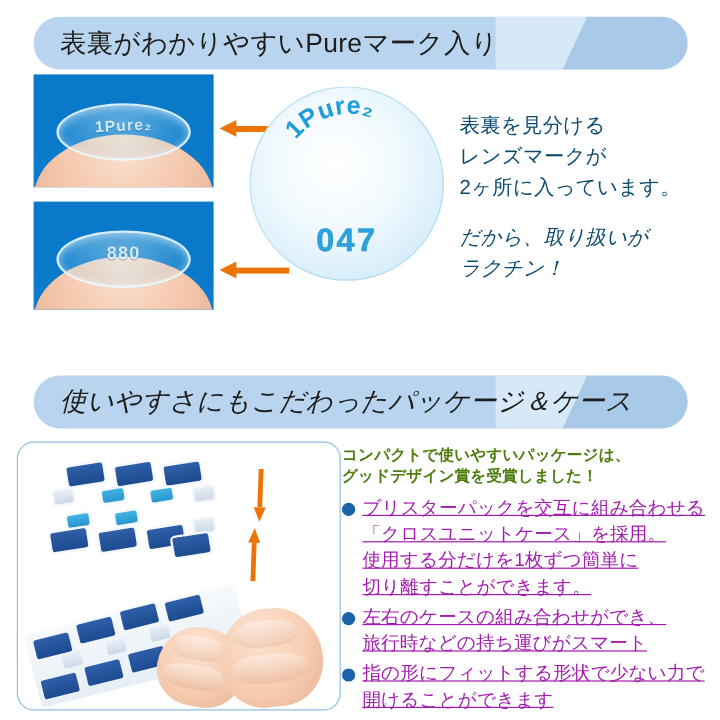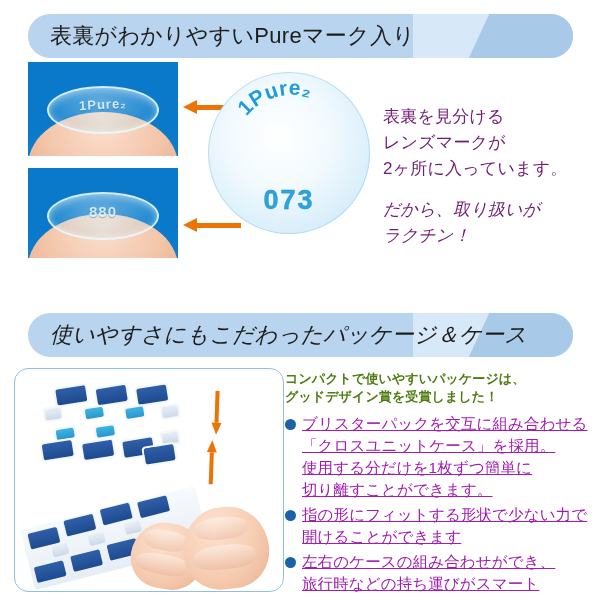--- a/index.html
+++ b/index.html
@@ -167,25 +167,25 @@
     border-bottom: 7px solid transparent;
     border-right: 14px solid #ec7404;
   }
   #arrow-top { left: 183px; top: 100px; }
   #arrow-bottom { left: 183px; top: 218px; }
 
   
   #lens-copy {
     position: absolute;
     left: 383px;
-    top: 104px;
+    top: 92px;
     width: 215px;
     font-size: 17px;
     line-height: 1.52;
-    color: #701a75;
+    color: #0c4a6e;
     letter-spacing: 0.2px;
   }
   #lens-copy .para { margin: 0; }
   #lens-copy .para + .para { margin-top: 16px; font-style: italic; }
 
   
   #package-photo {
     position: absolute;
     left: 14px;
     top: 368px;
@@ -354,21 +354,21 @@
 
 <div id="lens-diagram">
   <svg class="arc-text" viewBox="0 0 162 162">
     <defs>
       <path id="arcpath" d="M 26,78 A 58,58 0 0 1 140,66"></path>
     </defs>
     <text>
       <textPath href="#arcpath" startOffset="22%">1Pure₂</textPath>
     </text>
   </svg>
-  <div id="lens-code-bottom">073</div>
+  <div id="lens-code-bottom">047</div>
 </div>
 
 <div id="lens-copy">
   <p class="para">表裏を見分ける<br>レンズマークが<br>2ヶ所に入っています。</p>
   <p class="para">だから、取り扱いが<br>ラクチン！</p>
 </div>
 
 <div class="section-header" id="header-two">
   <span class="gloss"></span>
   <span class="header-text">使いやすさにもこだわったパッケージ＆ケース</span>
@@ -429,20 +429,20 @@
 
 <div id="package-copy">
   <p id="package-intro">コンパクトで使いやすいパッケージは、<br>グッドデザイン賞を受賞しました！</p>
   <ul class="bullet-list">
     <li class="bullet-item">
       <span class="bullet-dot"></span>
       <span>ブリスターパックを交互に組み合わせる<br>「クロスユニットケース」を採用。<br>使用する分だけを1枚ずつ簡単に<br>切り離すことができます。</span>
     </li>
     <li class="bullet-item">
       <span class="bullet-dot"></span>
-      <span>指の形にフィットする形状で少ない力で<br>開けることができます</span>
+      <span>左右のケースの組み合わせができ、<br>旅行時などの持ち運びがスマート</span>
     </li>
     <li class="bullet-item">
       <span class="bullet-dot"></span>
-      <span>左右のケースの組み合わせができ、<br>旅行時などの持ち運びがスマート</span>
+      <span>指の形にフィットする形状で少ない力で<br>開けることができます</span>
     </li>
   </ul>
 </div>
 
 </body></html>

